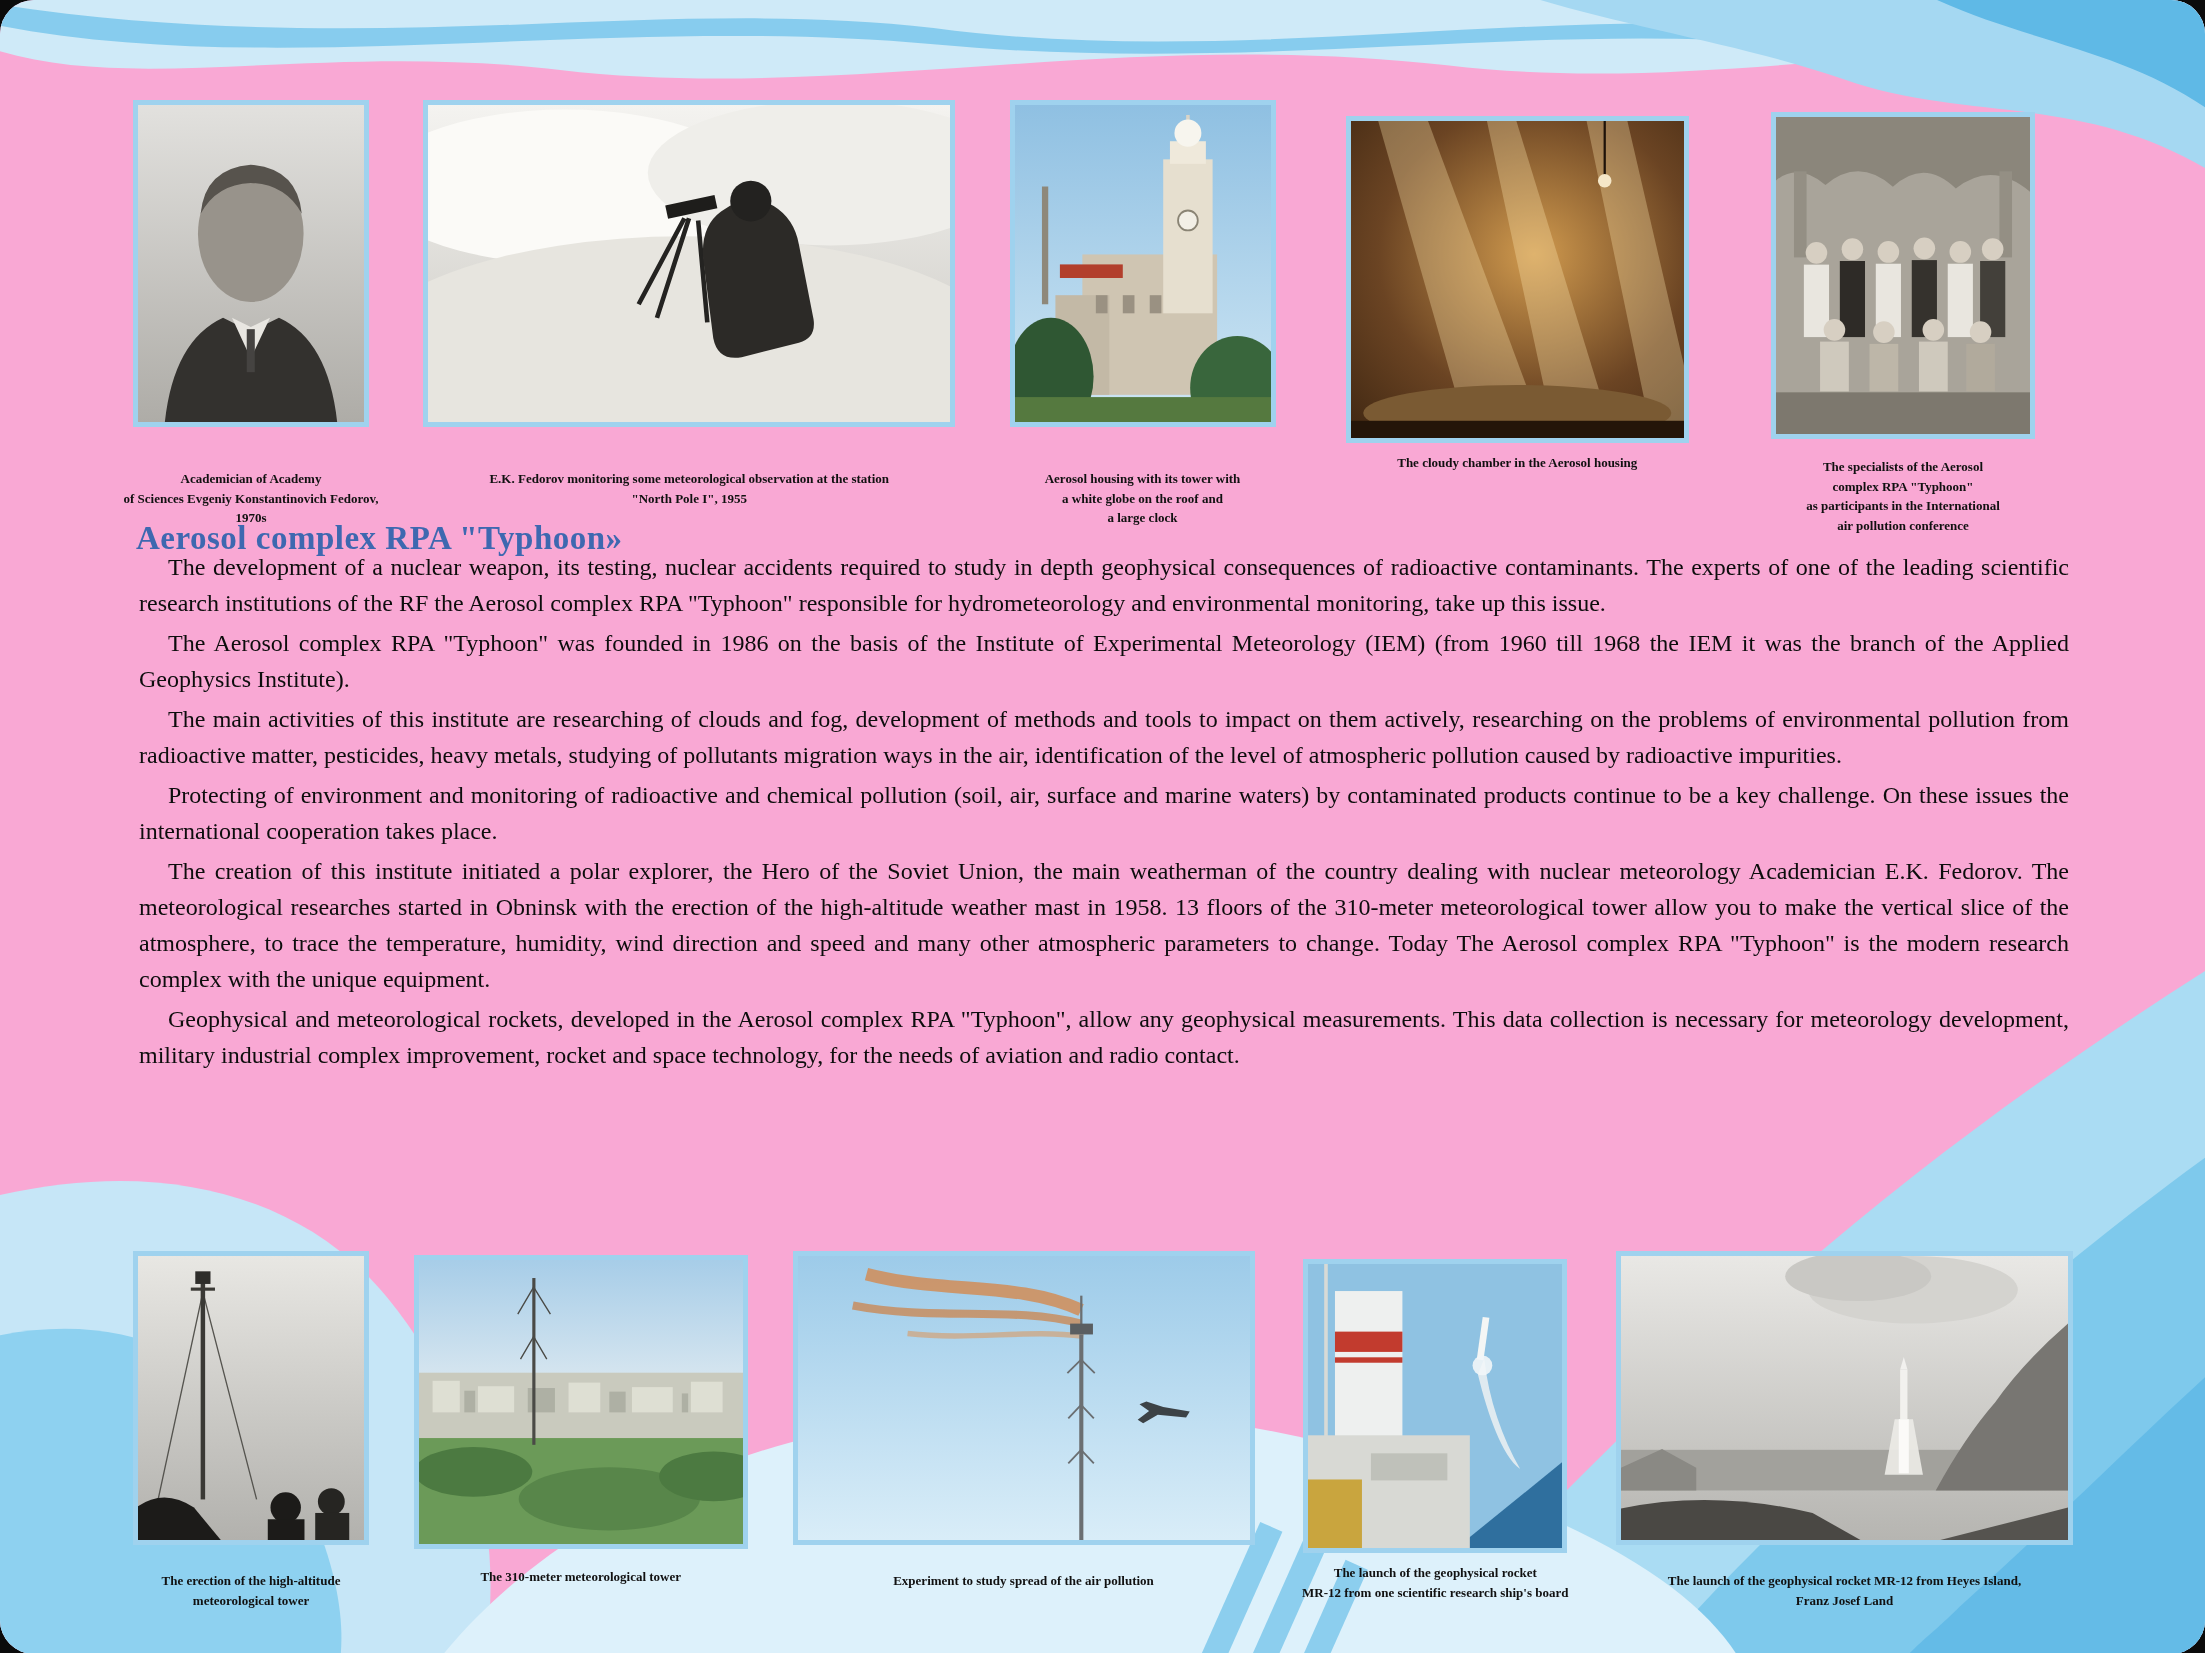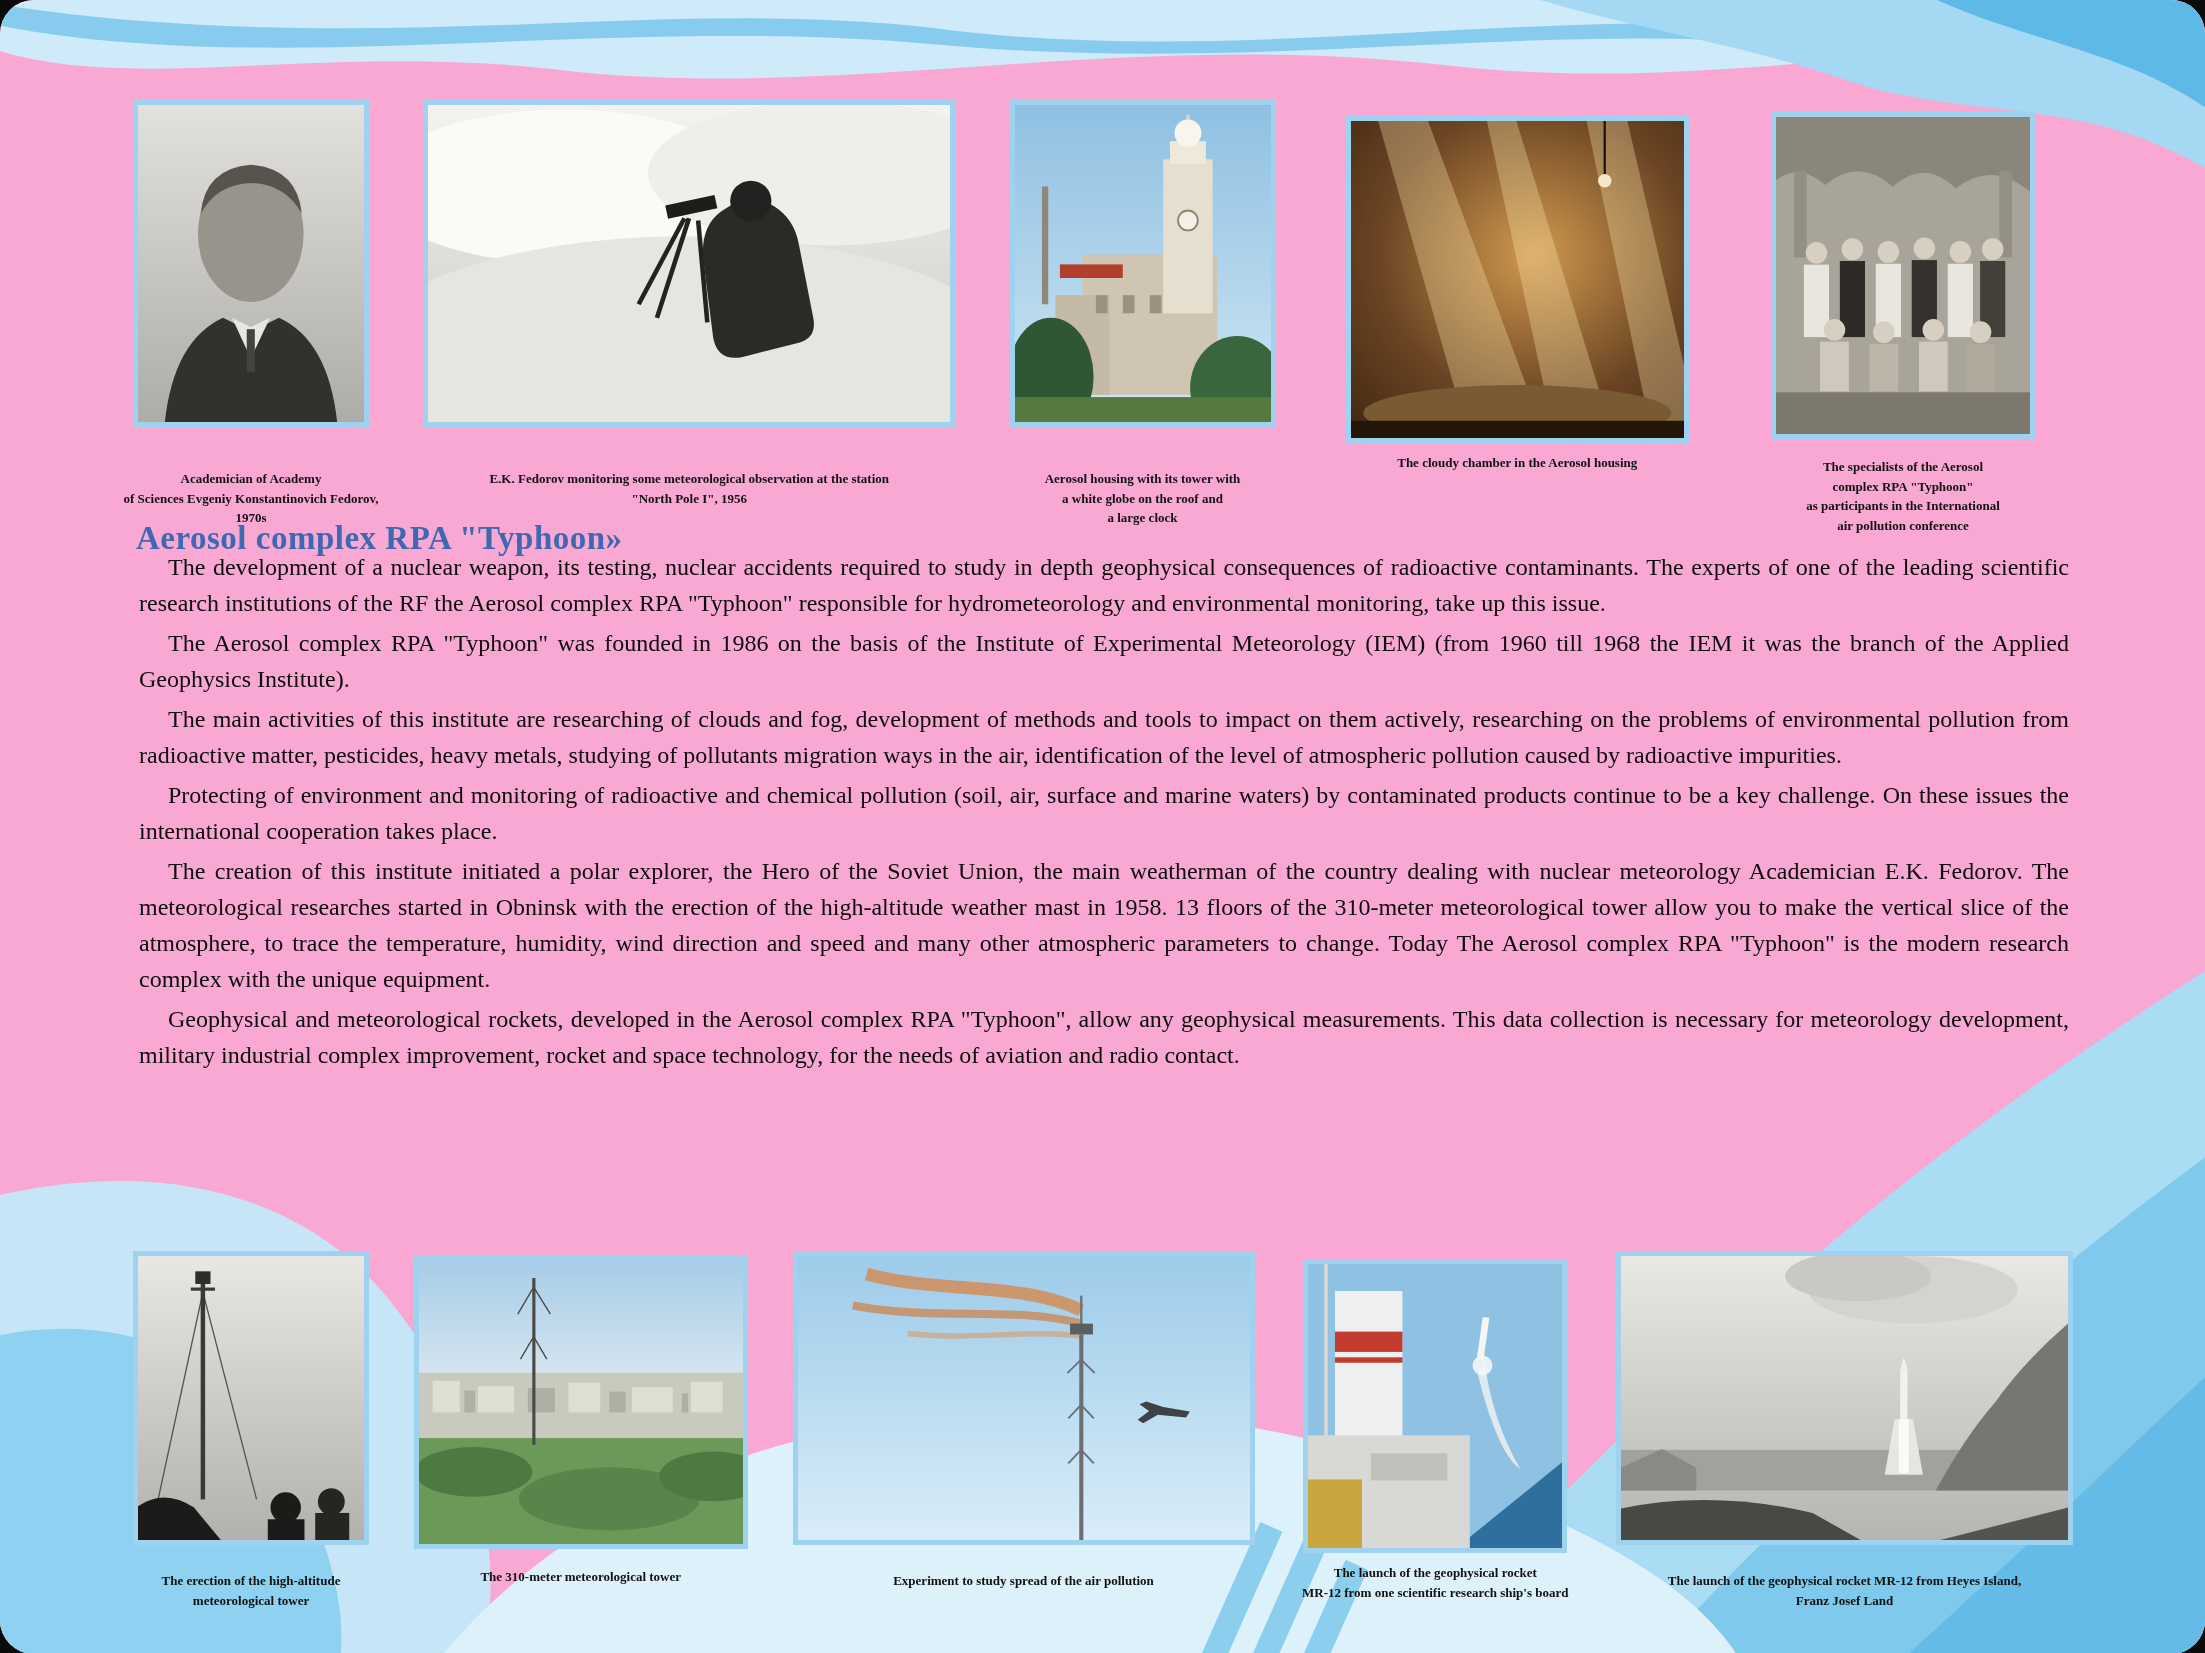--- a/index.html
+++ b/index.html
@@ -84,21 +84,21 @@
           <ellipse cx="300" cy="180" rx="420" ry="170" fill="#fbfaf7"></ellipse>
           <ellipse cx="880" cy="150" rx="400" ry="160" fill="#efeeea"></ellipse>
           <ellipse cx="560" cy="560" rx="720" ry="270" fill="#e7e5df"></ellipse>
           <path d="M570,250 L500,470 M590,255 L610,480 M560,250 L460,440" stroke="#242321" stroke-width="10" fill="none"></path>
           <rect x="520" y="210" width="110" height="30" fill="#1e1d1b" transform="rotate(-12 575 225)"></rect>
           <path d="M640,235 q60,-45 115,-12 q45,28 55,85 l32,165 q6,42 -32,52 l-125,32 q-52,9 -62,-42 l-22,-175 q-6,-72 39,-105 Z" fill="#2c2a27"></path>
           <circle cx="705" cy="212" r="45" fill="#232220"></circle>
         </svg>
       </div>
       <figcaption class="photo-caption">E.K. Fedorov monitoring some meteorological observation at the station
-"North Pole I", 1956</figcaption>
+"North Pole I", 1955</figcaption>
     </figure>
 
     <figure class="photo-card w570" style="margin:0">
       <div class="photo-frame">
         <svg viewBox="0 0 570 700" preserveAspectRatio="none">
           <defs>
               <linearGradient id="g3" x1="0" y1="0" x2="0" y2="1">
             <stop offset="0" stop-color="#8fc0e2"></stop>
                 <stop offset="1" stop-color="#cfe6f4"></stop>
               </linearGradient>

